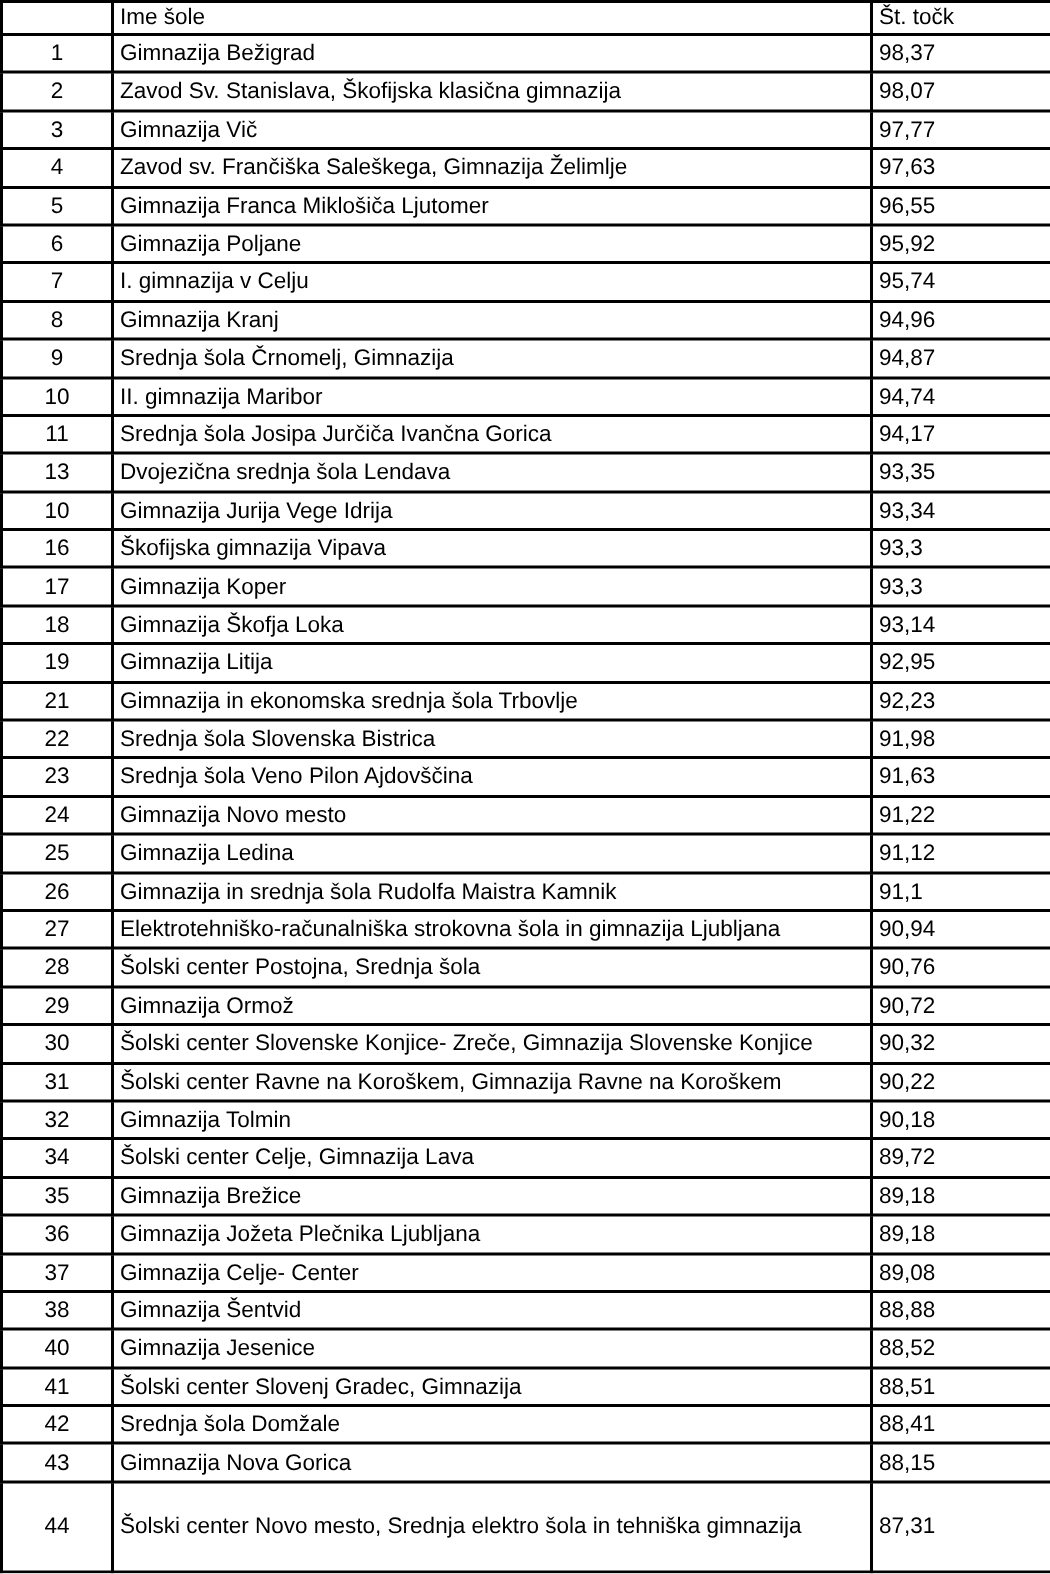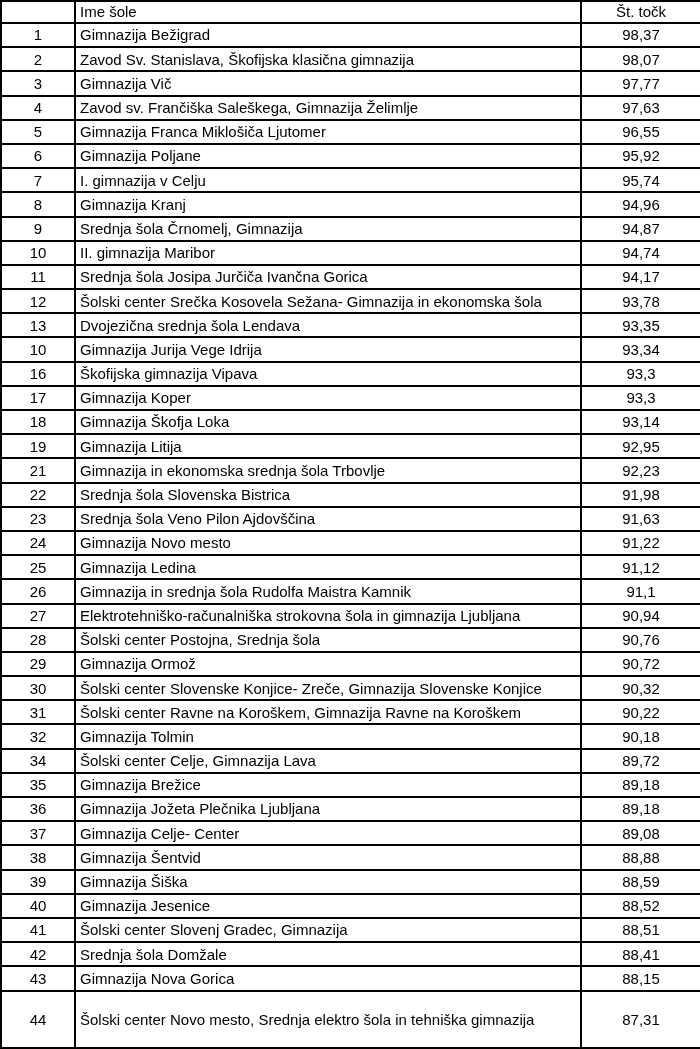--- a/index.html
+++ b/index.html
@@ -34,21 +34,21 @@
   }
   table.ranking tr {
     height: 22px;
   }
   table.ranking tbody tr:last-child {
     height: 52px;
     margin-left: 43px;
   }
   .col-rank  { text-align: center; }
   .col-name  { text-align: left; padding-left: 5px; }
-  .col-score { text-align: center; }
+  .col-score { text-align: left; }
 </style>
 </head>
 <body>
 
 <div class="page">
   <table class="ranking">
     <colgroup>
       <col style="width:74px">
       <col style="width:506px">
       <col style="width:120px">
@@ -110,25 +110,20 @@
           <td class="col-rank">10</td>
           <td class="col-name">II. gimnazija Maribor</td>
           <td class="col-score">94,74</td>
         </tr>
         <tr>
           <td class="col-rank">11</td>
           <td class="col-name">Srednja šola Josipa Jurčiča Ivančna Gorica</td>
           <td class="col-score">94,17</td>
         </tr>
         <tr>
-          <td class="col-rank">12</td>
-          <td class="col-name">Šolski center Srečka Kosovela Sežana- Gimnazija in ekonomska šola</td>
-          <td class="col-score">93,78</td>
-        </tr>
-        <tr>
           <td class="col-rank">13</td>
           <td class="col-name">Dvojezična srednja šola Lendava</td>
           <td class="col-score">93,35</td>
         </tr>
         <tr>
           <td class="col-rank">10</td>
           <td class="col-name">Gimnazija Jurija Vege Idrija</td>
           <td class="col-score">93,34</td>
         </tr>
         <tr>
@@ -228,25 +223,20 @@
         </tr>
         <tr>
           <td class="col-rank">37</td>
           <td class="col-name">Gimnazija Celje- Center</td>
           <td class="col-score">89,08</td>
         </tr>
         <tr>
           <td class="col-rank">38</td>
           <td class="col-name">Gimnazija Šentvid</td>
           <td class="col-score">88,88</td>
-        </tr>
-        <tr>
-          <td class="col-rank">39</td>
-          <td class="col-name">Gimnazija Šiška</td>
-          <td class="col-score">88,59</td>
         </tr>
         <tr>
           <td class="col-rank">40</td>
           <td class="col-name">Gimnazija Jesenice</td>
           <td class="col-score">88,52</td>
         </tr>
         <tr>
           <td class="col-rank">41</td>
           <td class="col-name">Šolski center Slovenj Gradec, Gimnazija</td>
           <td class="col-score">88,51</td>

